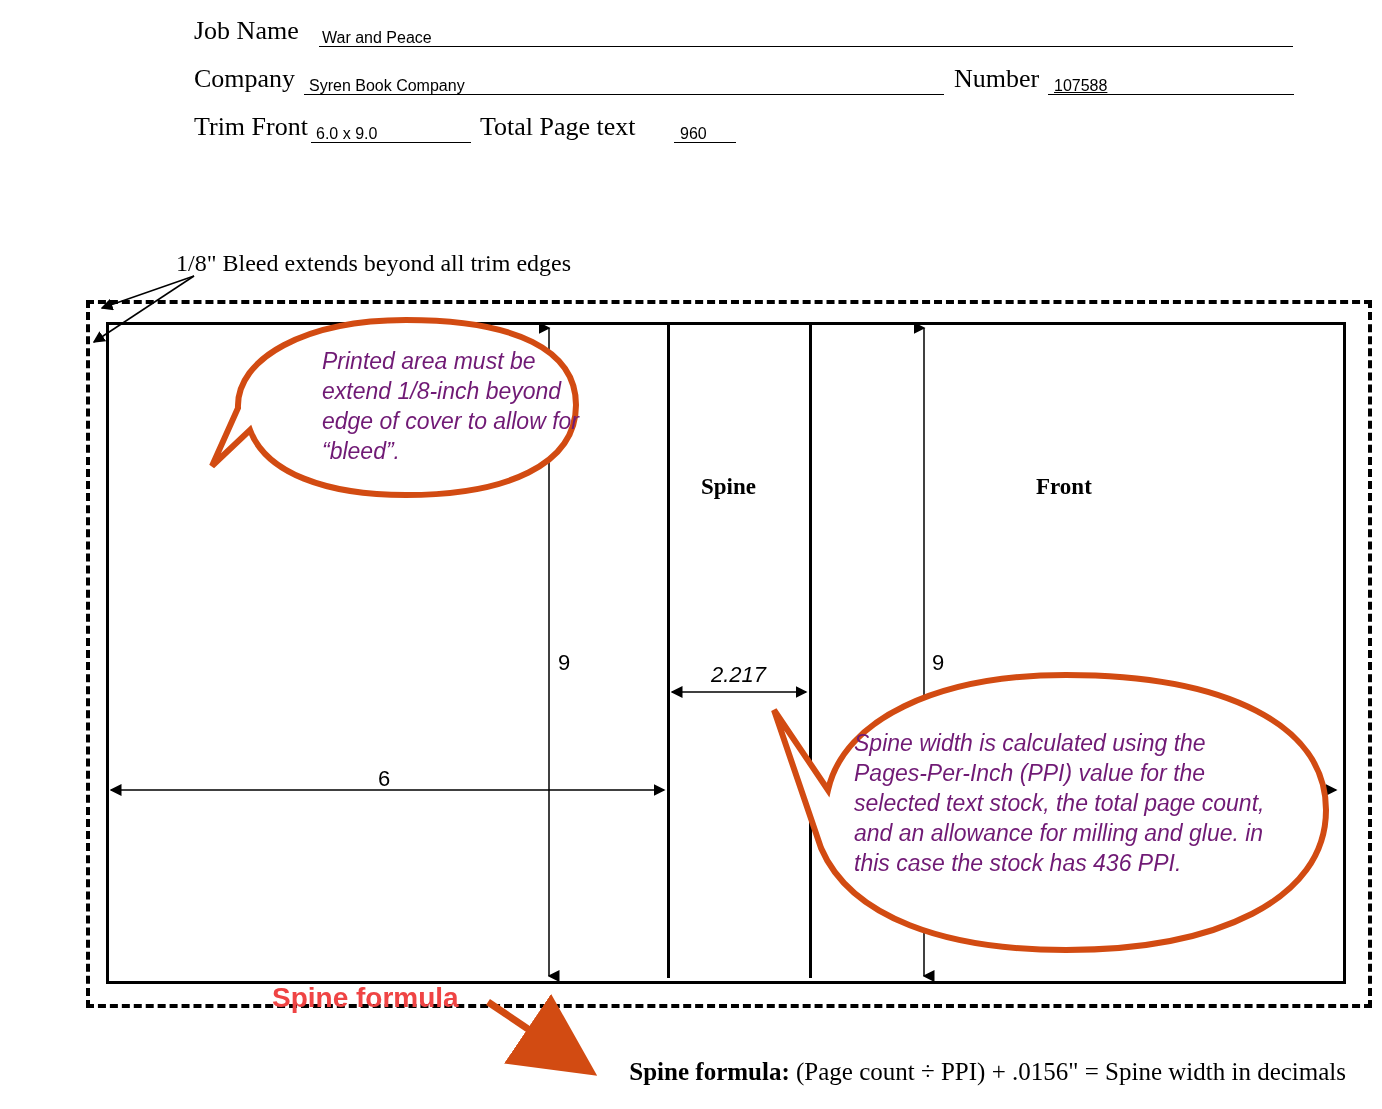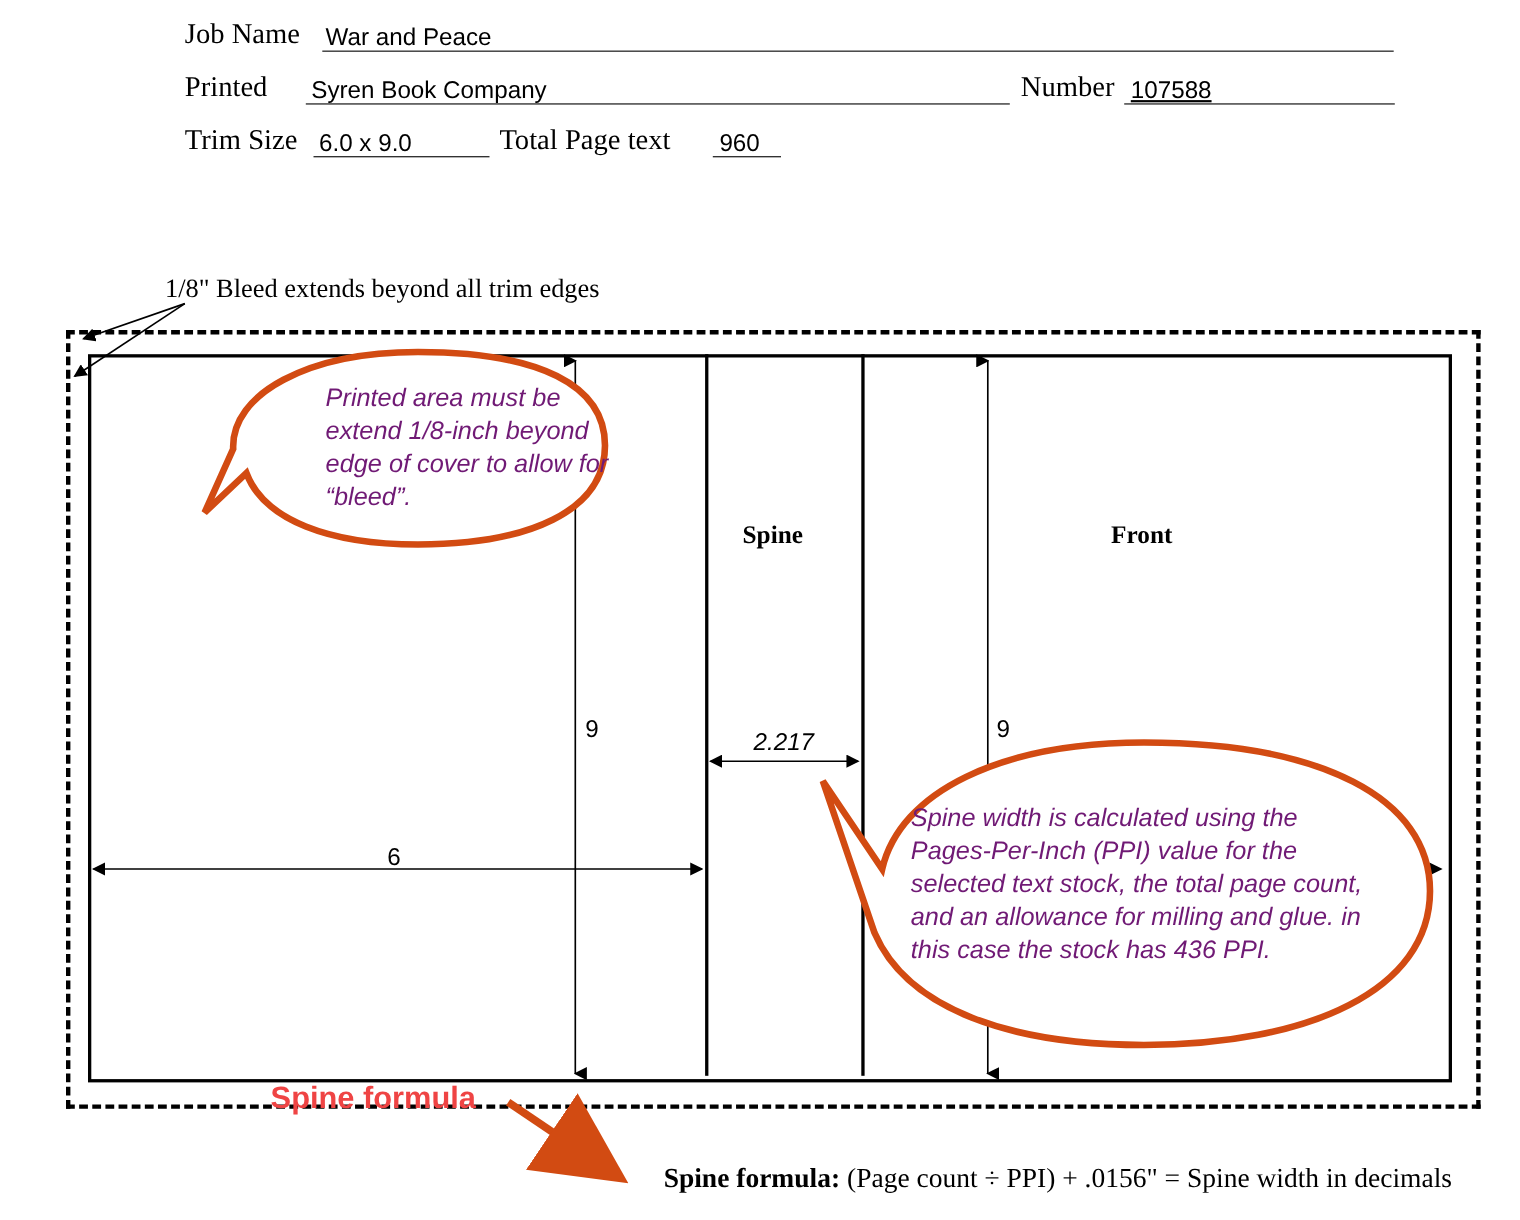--- a/index.html
+++ b/index.html
@@ -7,34 +7,35 @@
     padding: 0;
     background: #ffffff;
     font-family: "Times New Roman", Times, serif;
     color: #000000;
   }
   .page {
     position: relative;
     width: 1320px;
     height: 1109px;
     background: #ffffff;
+    margin-left: 26px;
   }
   
   .form-row {
     position: absolute;
     font-size: 26px;
     color: #000;
   }
   .form-label {
     display: inline-block;
   }
   .form-value {
     position: absolute;
     font-family: Helvetica, Arial, sans-serif;
-    font-size: 22px;
+    font-size: 16px;
     color: #000;
     bottom: 3px;
   }
   .underline {
     position: absolute;
     border-bottom: 1.5px solid #000;
     height: 0;
   }
 
   
@@ -103,33 +104,33 @@
 
 <div class="page">
 
   <div class="form-row" style="left:168px; top:16px; width:1120px; height:34px;">
     <span class="form-label">Job  Name</span>
     <span class="form-value" style="left:128px;">War and Peace</span>
   </div>
   <div class="underline" style="left:293px; top:46px; width:974px;"></div>
 
   <div class="form-row" style="left:168px; top:64px; width:760px; height:34px;">
-    <span class="form-label">Printed</span>
+    <span class="form-label">Company</span>
     <span class="form-value" style="left:115px;">Syren Book Company</span>
   </div>
   <div class="underline" style="left:278px; top:94px; width:640px;"></div>
 
   <div class="form-row" style="left:928px; top:64px; width:360px; height:34px;">
     <span class="form-label">Number</span>
     <span class="form-value" style="left:100px;text-decoration:underline;">107588</span>
   </div>
   <div class="underline" style="left:1022px; top:94px; width:246px;"></div>
 
   <div class="form-row" style="left:168px; top:112px; width:300px; height:34px;">
-    <span class="form-label">Trim Size</span>
+    <span class="form-label">Trim Front</span>
     <span class="form-value" style="left:122px;">6.0 x 9.0</span>
   </div>
   <div class="underline" style="left:285px; top:142px; width:160px;"></div>
 
   <div class="form-row" style="left:454px; top:112px; width:300px; height:34px;">
     <span class="form-label">Total Page text</span>
     <span class="form-value" style="left:200px;">960</span>
   </div>
   <div class="underline" style="left:648px; top:142px; width:62px;"></div>
 

